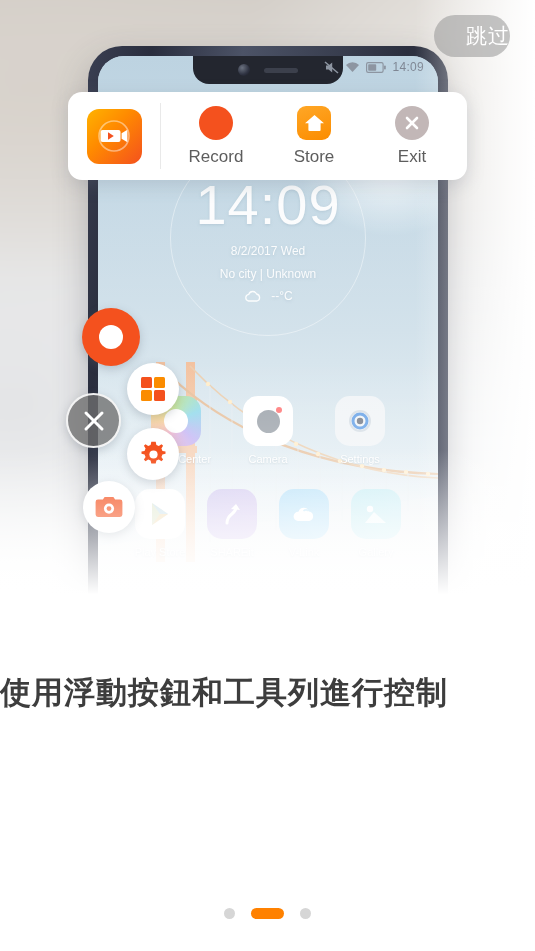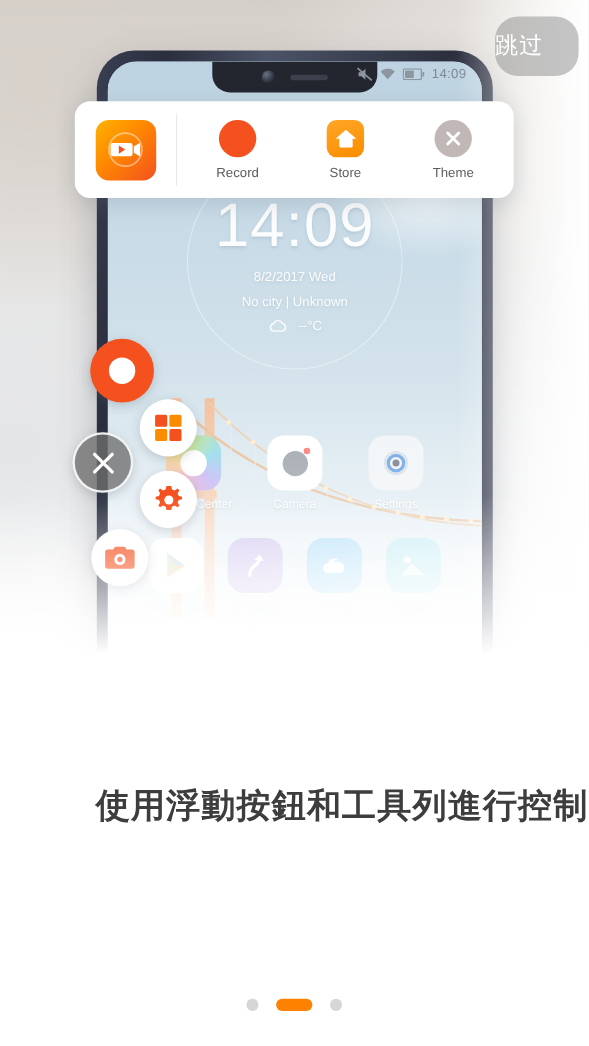--- a/index.html
+++ b/index.html
@@ -40,26 +40,26 @@
     z-index: 40;
   }
   .hero-fade-right {
     position: absolute; right: 0; top: 0; width: 120px; height: 100%;
     background: linear-gradient(to right, rgba(255,255,255,0) 0%, rgba(255,255,255,.85) 80%, #fff 100%);
     z-index: 38;
   }
 
   
   .skip-btn {
-    position: absolute; right: 9px; top: 15px;
-    width: 76px; height: 54px;
+    position: absolute; right: 25px; top: 15px;
+    width: 76px; height: 42px;
     border-radius: 21px;
     background: rgba(150,150,150,.55);
     color: #fff;
-    font-size: 21px; line-height: 42px; text-align: left;
+    font-size: 21px; line-height: 42px; text-align: right;
     letter-spacing: 1px;
     z-index: 60;
     cursor: pointer;
     border: none;
   }
 
   
   .phone {
     position: absolute;
     left: 88px; top: 46px;
@@ -228,31 +228,30 @@
   .tb-items { flex: 1; display: flex; align-items: center; justify-content: space-around; padding: 0 6px; }
   .tb-item { width: 76px; text-align: center; cursor: pointer; }
   .tb-ico {
     width: 34px; height: 34px; margin: 0 auto 7px;
     border-radius: 9px;
     display: flex; align-items: center; justify-content: center;
   }
   .tb-ico.record { background: #f4511e; border-radius: 50%; }
   .tb-ico.orange { background: linear-gradient(160deg,#ffa726 0%, #fb8c00 100%); }
   .tb-ico.gray   { background: #c2b7b7; border-radius: 50%; }
-  .tb-label { font-size: 12px; color: #5d5d5d; }
+  .tb-label { font-size: 17px; color: #5d5d5d; }
 
   
   .caption {
     position: absolute; left: 0; right: 0; top: 672px;
-    text-align: right;
+    text-align: left;
     font-size: 31px; font-weight: bold;
     color: #3d3d3d;
     letter-spacing: 1px;
     z-index: 55;
-    margin-top: 40px;
   }
 
   
   .next-btn {
     position: absolute; left: 28px; top: 801px;
     width: 479px; height: 76px;
     border-radius: 10px;
     border: none;
     background: linear-gradient(to right, #f4511e 0%, #fb7a10 52%, #ffa000 100%);
     color: #fff;
@@ -498,21 +497,21 @@
           <div class="tb-label">Store</div>
         </div>
 
         <div class="tb-item">
           <div class="tb-ico gray">
             <svg width="20" height="20" viewBox="0 0 20 20">
               <line x1="5" y1="5" x2="15" y2="15" stroke="#fff" stroke-width="2.6" stroke-linecap="round"></line>
               <line x1="15" y1="5" x2="5" y2="15" stroke="#fff" stroke-width="2.6" stroke-linecap="round"></line>
             </svg>
           </div>
-          <div class="tb-label">Theme</div>
+          <div class="tb-label">Exit</div>
         </div>
 
       </div>
     </div>
 
     <div class="hero-fade-right"></div>
     <div class="hero-fade-bottom"></div>
 
     <button class="skip-btn">跳过</button>
   </div>

